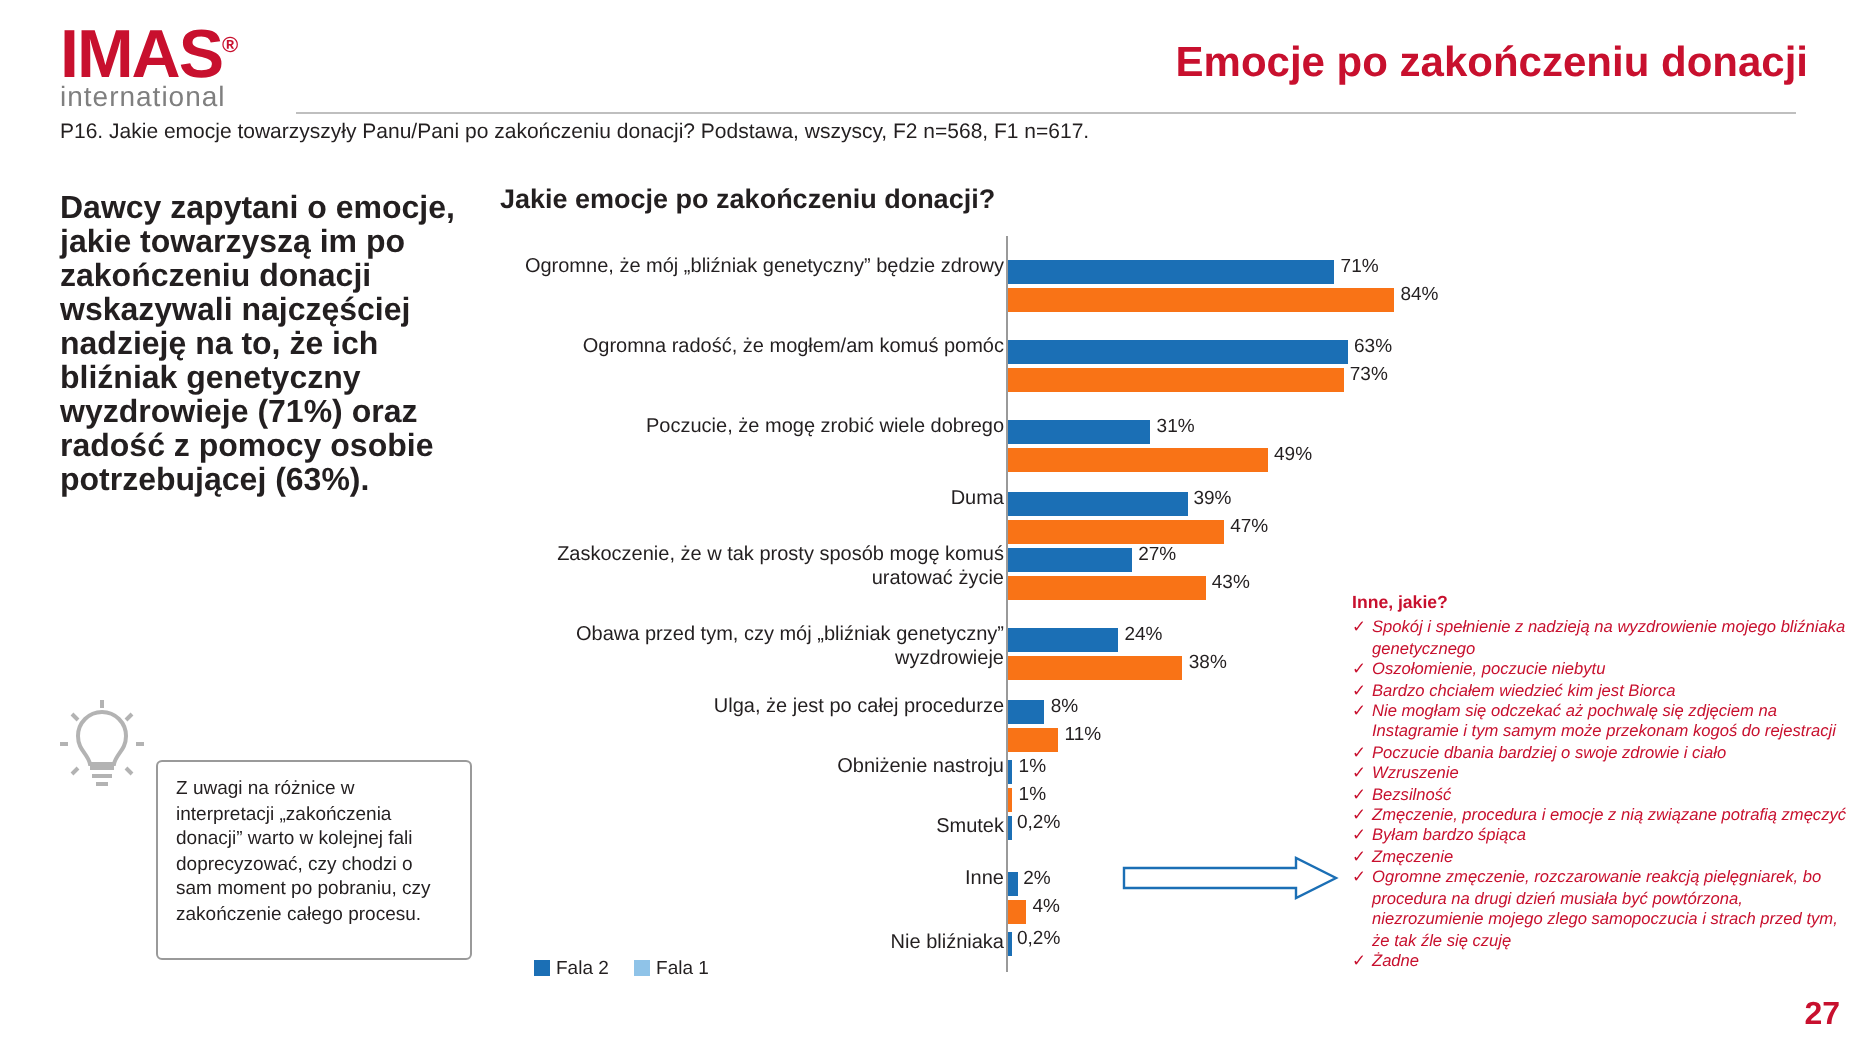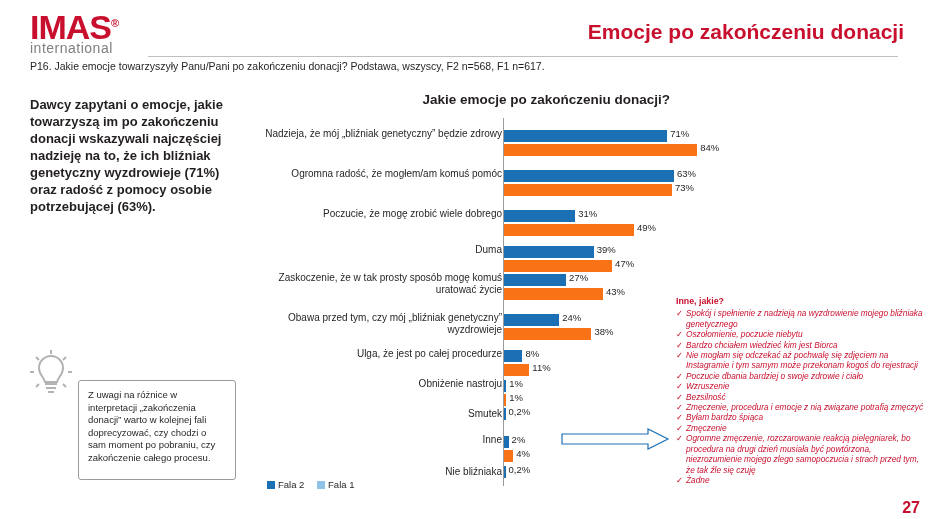--- a/index.html
+++ b/index.html
@@ -32,36 +32,36 @@
     position:absolute; left:30px; top:60px; width:868px;
     font-size:10.5px; color:#231f20;
   }
   .rule {
     position:absolute; left:148px; top:56px; width:750px; height:1px;
     background:#bfbfbf;
   }
   
   .lead {
     position:absolute; left:30px; top:96px; width:205px;
-    font-size:13px; font-weight:bold; line-height:17px; color:#231f20;
+    font-size:16px; font-weight:bold; line-height:17px; color:#231f20;
   }
   .bulb {
     position:absolute; left:28px; top:348px; width:46px; height:52px;
   }
   .note {
     position:absolute; left:78px; top:380px; width:158px; height:100px;
     border:1px solid #9a9a9a; border-radius:3px;
     box-sizing:border-box;
     padding:8px 9px;
     font-size:9.5px; line-height:12.5px; color:#231f20;
   }
   
   .chart-title {
     position:absolute; left:250px; top:92px; width:420px;
-    text-align:right; font-size:13.5px; font-weight:bold;
+    text-align:left; font-size:13.5px; font-weight:bold;
   }
   .chart {
     position:absolute; left:240px; top:118px; width:430px; height:370px;
   }
   .row {
     position:absolute; left:0; width:430px;
     height:36px;
   }
   .cat {
     position:absolute; right:calc(100% - 262px); width:258px;
@@ -137,21 +137,21 @@
     </g>
   </svg>
 </div>
 <div class="note">Z uwagi na różnice w interpretacji „zakończenia donacji” warto w kolejnej fali doprecyzować, czy chodzi o sam moment po pobraniu, czy zakończenie całego procesu.</div>
 
 <div class="chart-title">Jakie emocje po zakończeniu donacji?</div>
 <div class="chart">
   <div class="axis-line"></div>
   <div id="rows">
       <div class="row" style="top: 12px;">
-        <div class="cat" style="top: -2px;">Nadzieja, że mój „bliźniak genetyczny” będzie zdrowy</div>
+        <div class="cat" style="top: -2px;">Ogromne, że mój „bliźniak genetyczny” będzie zdrowy</div>
         <div class="bars">
           <div class="bar w2" style="width: 163.3px;">
             <span>71%</span>
           </div>
           <div class="bar w1" style="width: 193.2px;">
             <span>84%</span>
           </div>
         </div>
       </div>
       <div class="row" style="top: 52px;">

